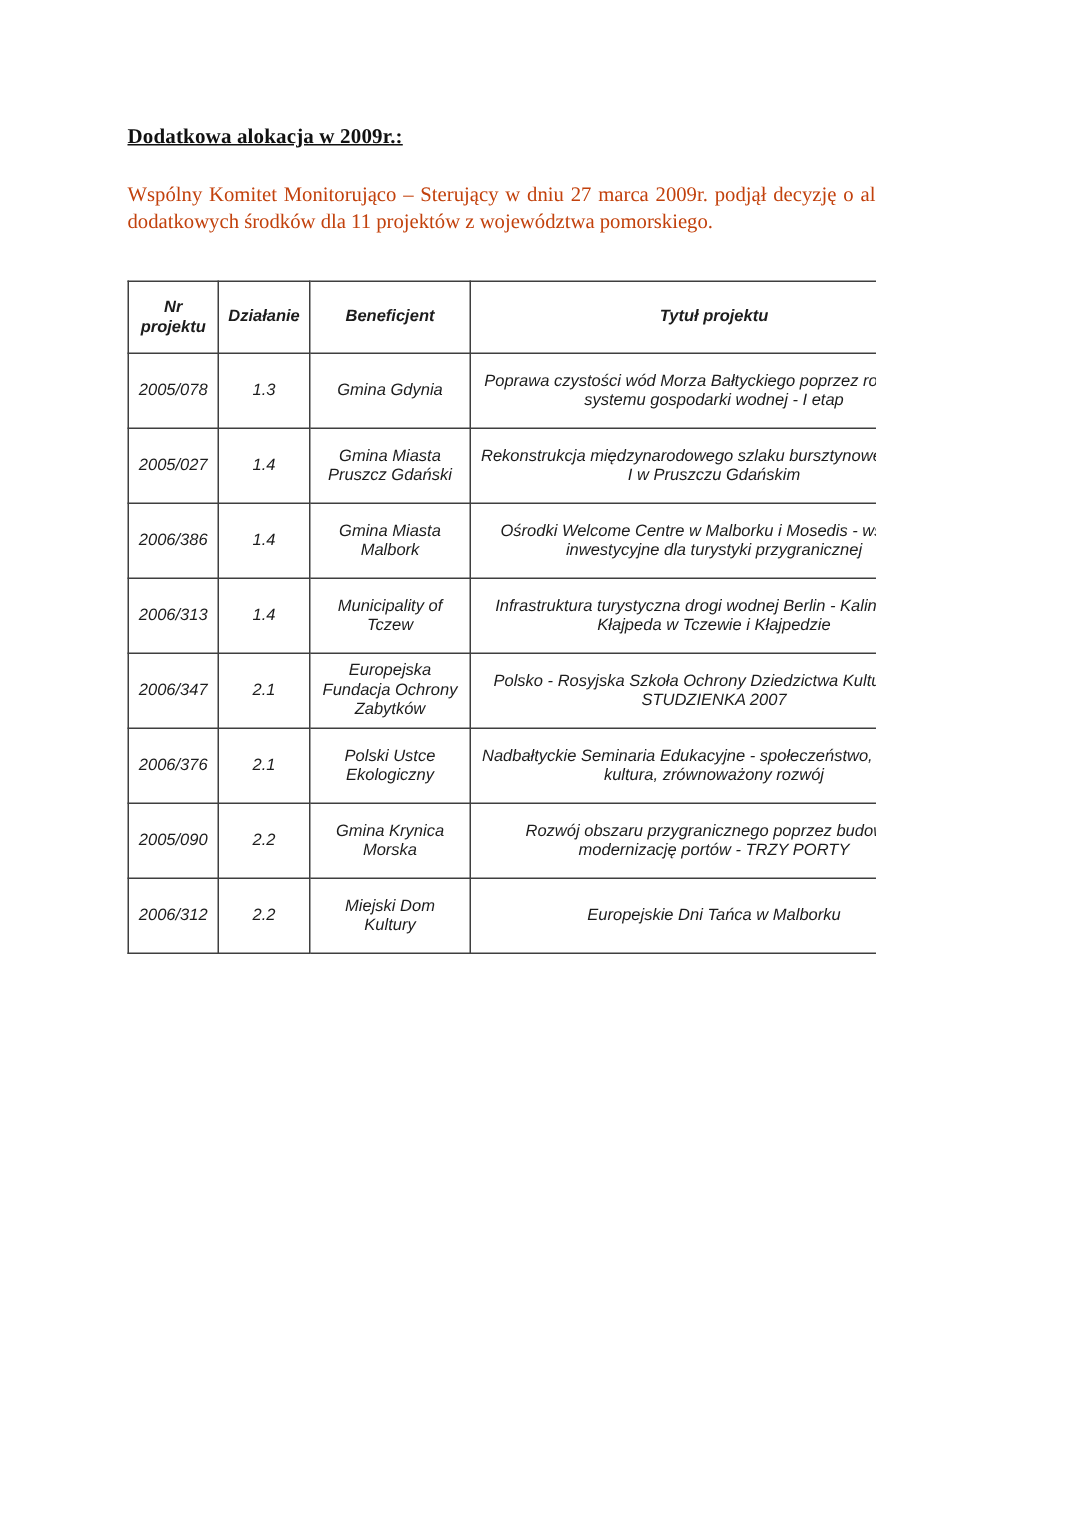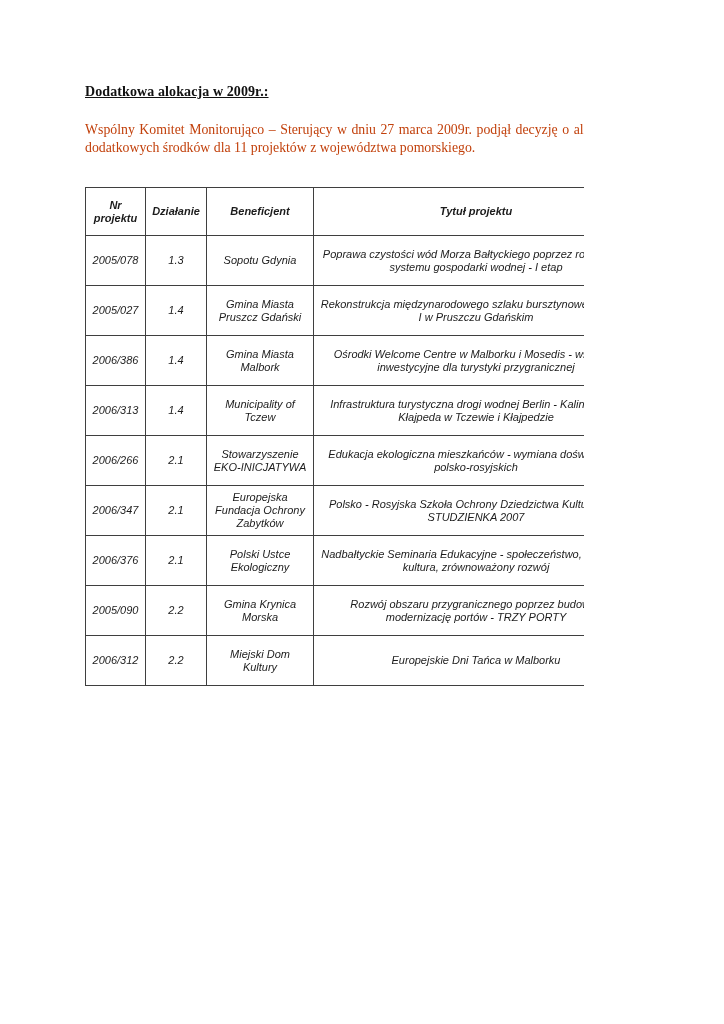--- a/index.html
+++ b/index.html
@@ -98,46 +98,40 @@
           <th>Nr projektu</th>
           <th>Działanie</th>
           <th>Beneficjent</th>
           <th>Tytuł projektu</th>
         </tr>
       </thead>
       <tbody>
           <tr>
             <td>2005/078</td>
             <td>1.3</td>
-            <td>Sopotu Gdynia</td>
+            <td>Gmina Gdynia</td>
             <td>Poprawa czystości wód Morza Bałtyckiego poprzez rozbudowę systemu gospodarki wodnej - I etap</td>
           </tr>
           <tr>
             <td>2005/027</td>
             <td>1.4</td>
             <td>Gmina Miasta Pruszcz Gdański</td>
             <td>Rekonstrukcja międzynarodowego szlaku bursztynowego - etap I w Pruszczu Gdańskim</td>
           </tr>
           <tr>
             <td>2006/386</td>
             <td>1.4</td>
             <td>Gmina Miasta Malbork</td>
             <td>Ośrodki Welcome Centre w Malborku i Mosedis - wsparcie inwestycyjne dla turystyki przygranicznej</td>
           </tr>
           <tr>
             <td>2006/313</td>
             <td>1.4</td>
             <td>Municipality of Tczew</td>
             <td>Infrastruktura turystyczna drogi wodnej Berlin - Kaliningrad - Kłajpeda w Tczewie i Kłajpedzie</td>
-          </tr>
-          <tr>
-            <td>2006/266</td>
-            <td>2.1</td>
-            <td>Stowarzyszenie EKO-INICJATYWA</td>
-            <td>Edukacja ekologiczna mieszkańców - wymiana doświadczeń polsko-rosyjskich</td>
           </tr>
           <tr>
             <td>2006/347</td>
             <td>2.1</td>
             <td>Europejska Fundacja Ochrony Zabytków</td>
             <td>Polsko - Rosyjska Szkoła Ochrony Dziedzictwa Kulturowego STUDZIENKA 2007</td>
           </tr>
           <tr>
             <td>2006/376</td>
             <td>2.1</td>

